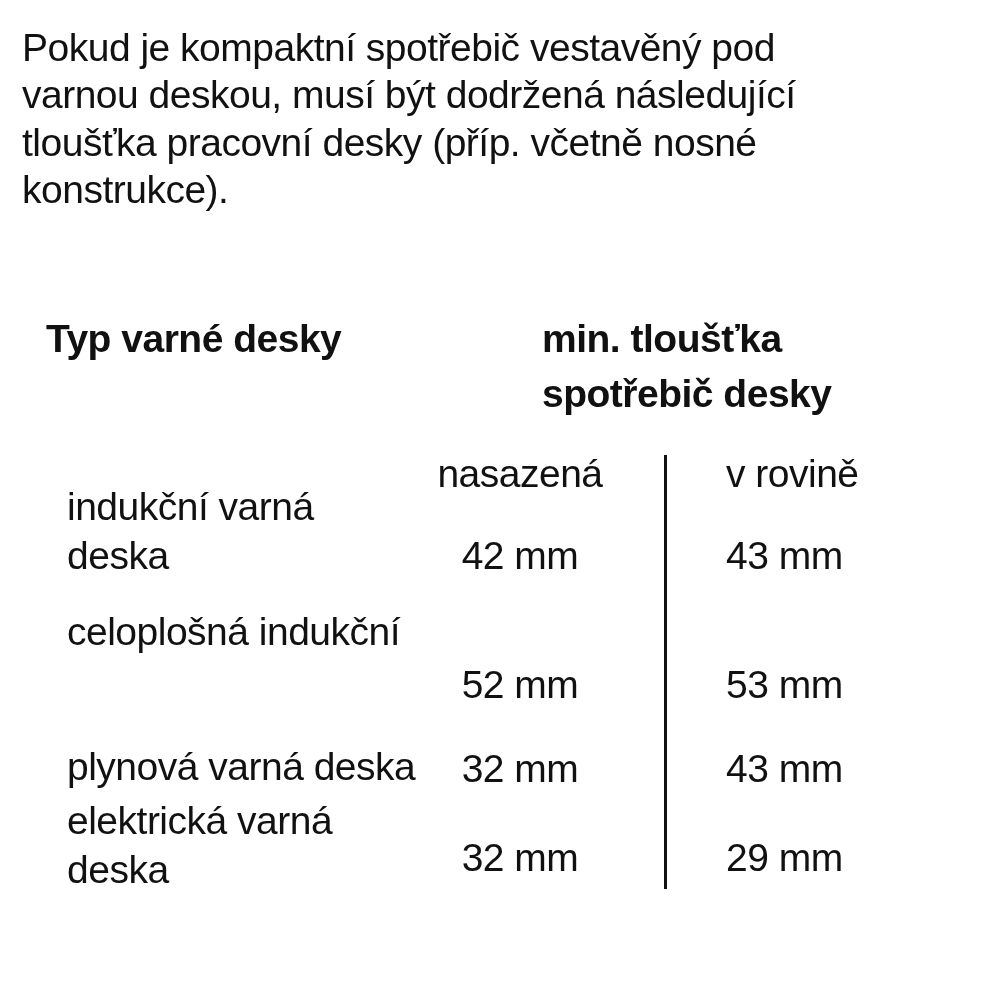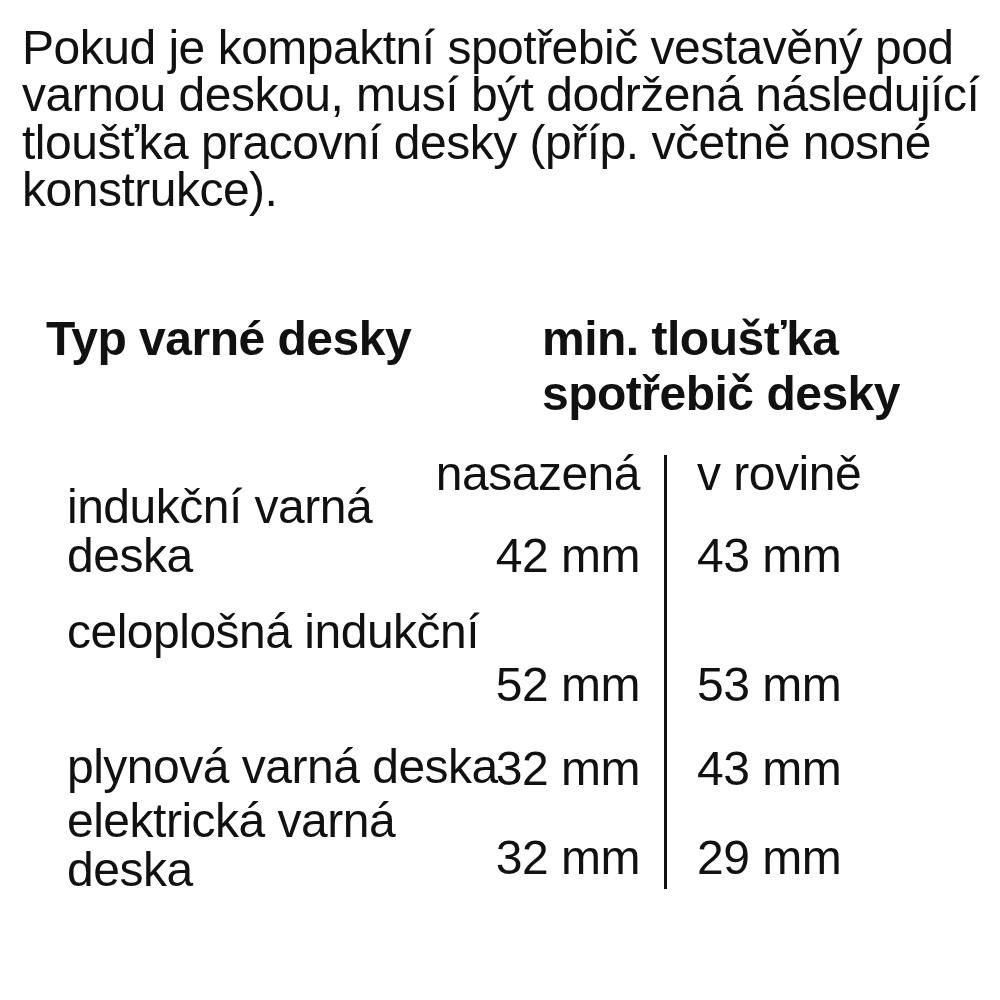--- a/index.html
+++ b/index.html
@@ -3,21 +3,21 @@
 <meta charset="utf-8">
 <style>
   html, body { margin: 0; padding: 0; background: #ffffff; }
   .page {
     position: relative;
     width: 1000px;
     height: 1000px;
     background: #ffffff;
     color: #111111;
     font-family: "Liberation Sans", sans-serif;
-    font-size: 48px;
+    font-size: 39px;
     letter-spacing: -0.5px;
     overflow: hidden;
   }
   .abs { position: absolute; }
   .intro {
     left: 22px;
     top: 24px;
     line-height: 47.3px;
     white-space: nowrap;
   }
@@ -37,26 +37,26 @@
   .line-block { line-height: inherit; }
   .cell-label {
     left: 22px;
     line-height: 49px;
     white-space: nowrap;
     margin-left: 45px;
   }
   .val-a {
     left: 400px;
     width: 240px;
-    text-align: right;
+    text-align: center;
     line-height: 49px;
     white-space: nowrap;
   }
   .val-b {
-    left: 697px;
+    left: 726px;
     line-height: 49px;
     white-space: nowrap;
   }
   .divider {
     position: absolute;
     left: 664px;
     top: 455px;
     width: 3px;
     height: 434px;
     background: #111111;

